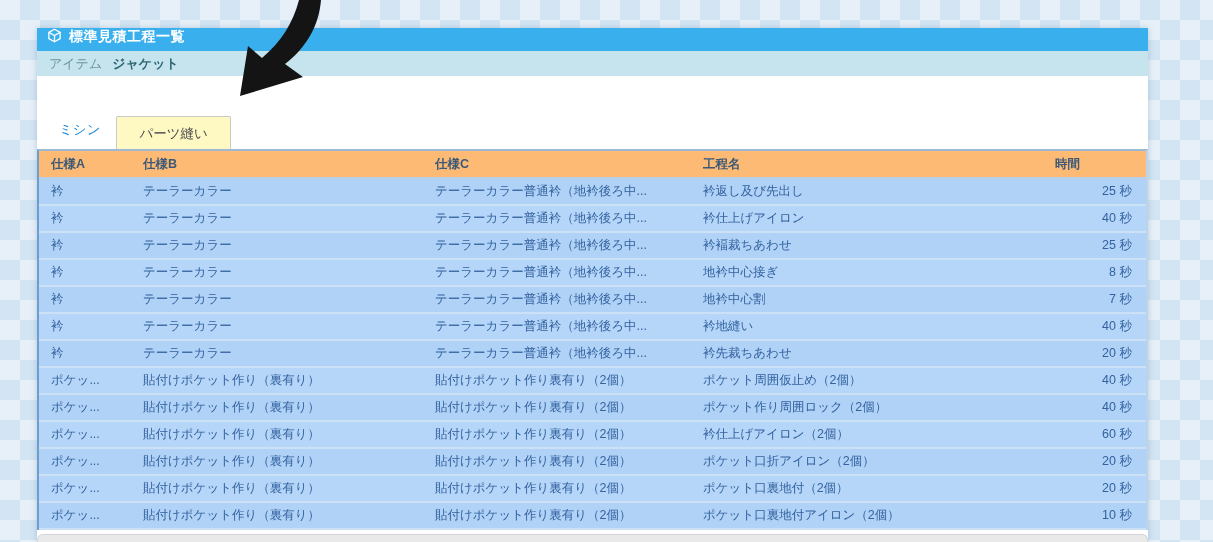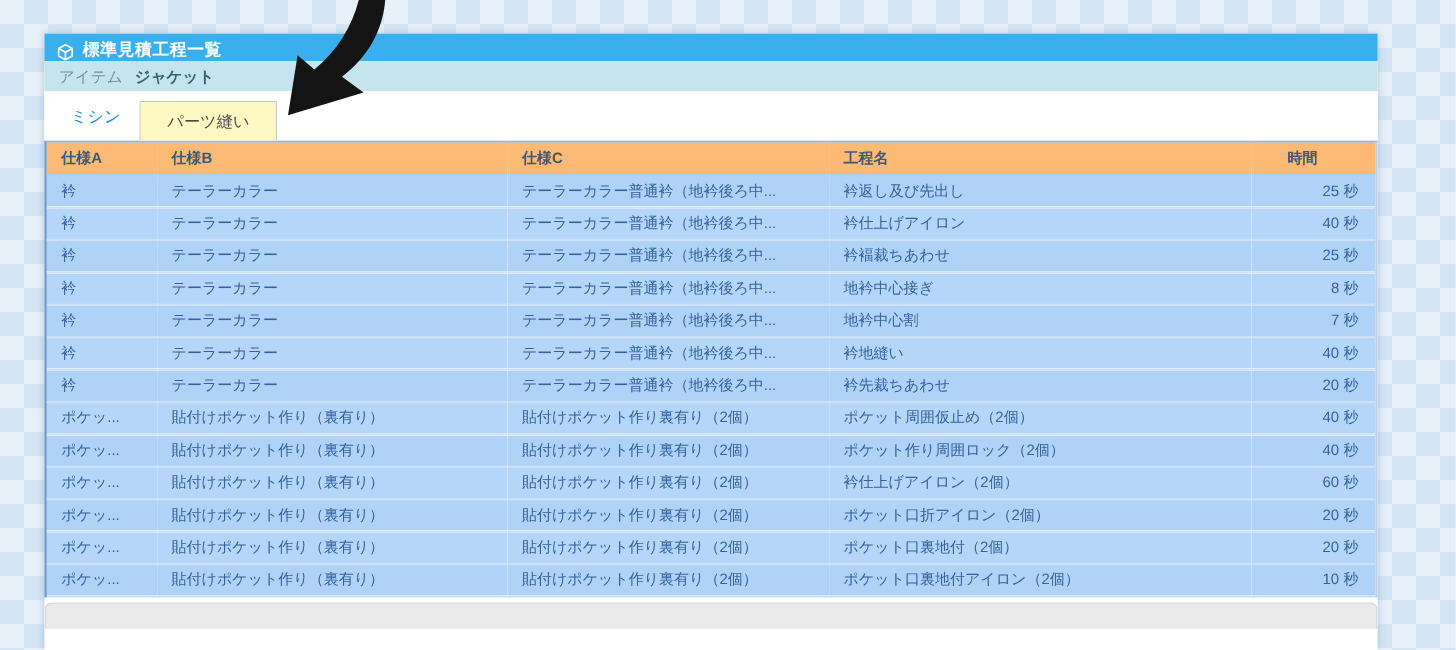--- a/index.html
+++ b/index.html
@@ -15,35 +15,35 @@
     position:relative;
   }
   .card {
     position:absolute; left:37px; top:28px; width:1111px; height:514px;
     background:#ffffff;
     box-shadow:0 0 6px rgba(90,130,170,.35);
     display:flex; flex-direction:column;
   }
   .titlebar {
     height:23px; background:#39b0ed; color:#ffffff;
-    display:flex; align-items:flex-end; padding:0 10px;
+    display:flex; align-items:flex-start; padding:0 10px;
     font-size:14px; font-weight:bold; letter-spacing:.5px;
     flex:0 0 auto;
   }
   .titlebar .cube { display:inline-flex; margin-right:7px; }
   .itembar {
     height:25px; background:#c5e4ed;
     display:flex; align-items:center; padding:0 12px;
     flex:0 0 auto;
   }
   .itembar .lbl { font-size:13px; color:#6b949e; margin-right:10px; }
   .itembar .val { font-size:13px; color:#2f6675; font-weight:bold; }
   .tabs {
     height:41px; background:#ffffff; display:flex; align-items:flex-end;
-    padding-left:6px; flex:0 0 auto; position:relative;
+    padding-left:6px; flex:0 0 auto; position:relative;margin-top:32px;
   }
   .tab {
     font-size:13.5px; color:#1f8ad6; padding:8px 16px 10px 16px; cursor:pointer;
     white-space:nowrap;
   }
   .tab.active {
     color:#4a4a4a; background:#fef9c3;
     border:1px solid #c9c9c9; border-bottom:none;
     border-radius:2px 2px 0 0;
     padding:8px 22px 12px 22px;
@@ -54,21 +54,21 @@
     border-top:2px solid #9fb8d4;
     border-left:2px solid #6f9dce;
     border-right:2px solid #bcd3ea;
   }
   table { width:100%; border-collapse:collapse; table-layout:fixed; }
   thead th {
     background:#fdba74; color:#3c5a78; font-size:12.5px; font-weight:bold;
     text-align:left; height:27px; padding:0 12px;
     border-bottom:2px solid #b9cfe8;
   }
-  thead th:last-child { text-align:center; padding-right:30px; }
+  thead th:last-child { text-align:left; padding-right:30px; }
   tbody td {
     background:#b5d6f9; color:#33629f; font-size:12.5px;
     height:27px; padding:0 12px;
     border-bottom:2px solid #cde1f6;
     white-space:nowrap; overflow:hidden; text-overflow:clip;
   }
   tbody tr:nth-child(odd) td { background:#b0d2f7; }
   tbody td:last-child { text-align:right; padding-right:14px; }
   col.cA { width:92px; }
   col.cB { width:292px; }

